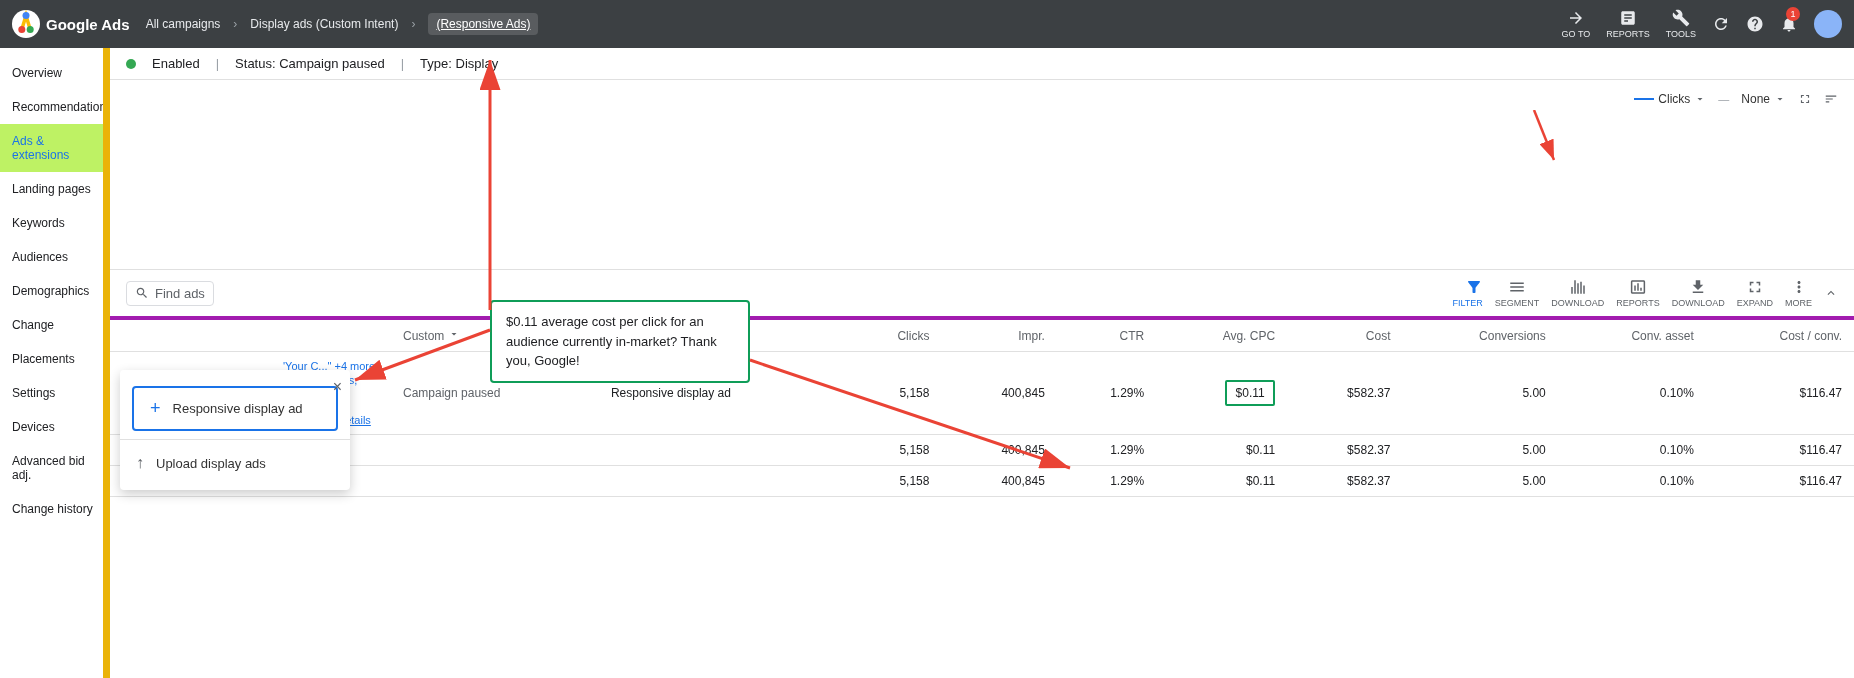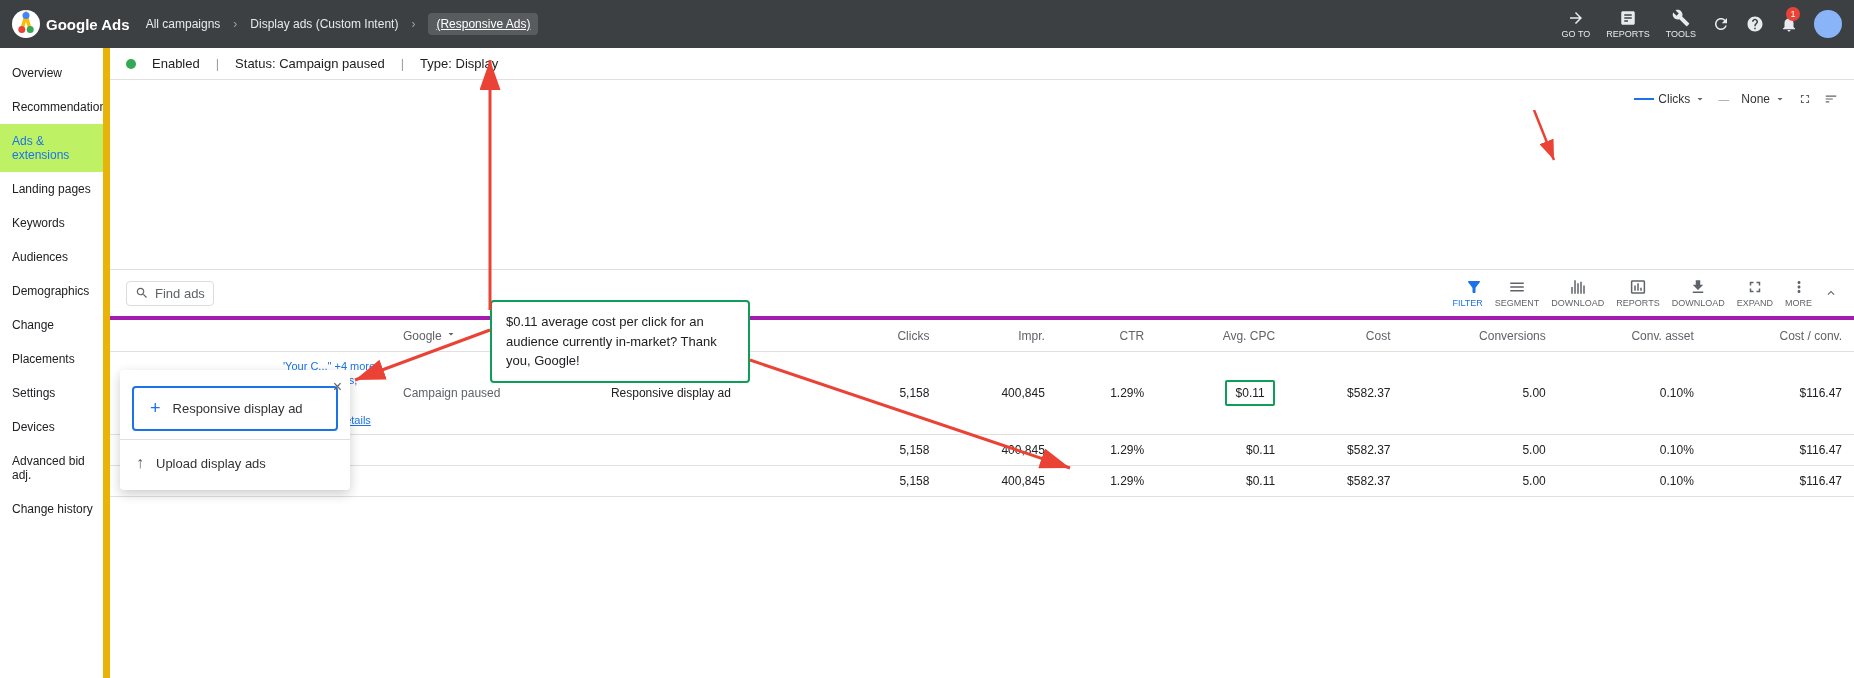--- a/index.html
+++ b/index.html
@@ -562,21 +562,21 @@
 
       <div class="table-area">
         <table class="data-table">
           <thead>
             <tr>
               <th class="left" style="width:30px;"></th>
               <th class="left" style="width:30px;"></th>
               <th class="left" style="width:90px;"></th>
               <th class="left" style="width:120px;"></th>
               <th class="left">
-                <span>Google</span>
+                <span>Custom</span>
                 <svg width="12" height="12" viewBox="0 0 24 24">
                     <path fill="#5f6368" d="M7 10l5 5 5-5z"></path>
                   </svg>
               </th>
               <th class="left">Ad type</th>
               <th>Clicks</th>
               <th>Impr.</th>
               <th>CTR</th>
               <th>Avg. CPC</th>
               <th>Cost</th>

